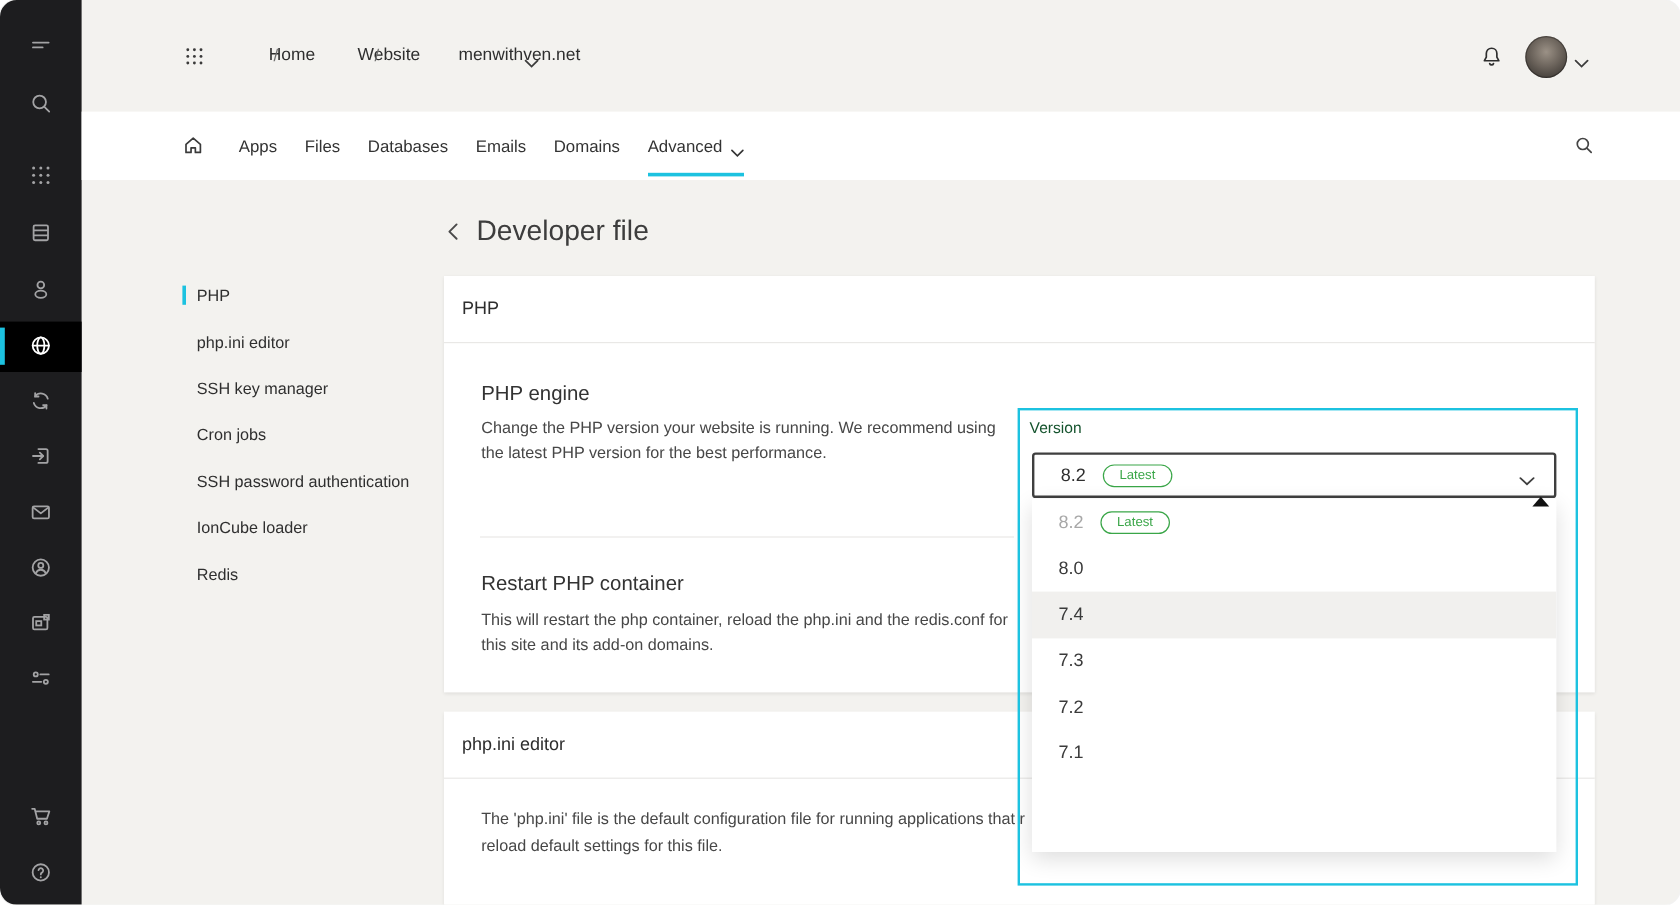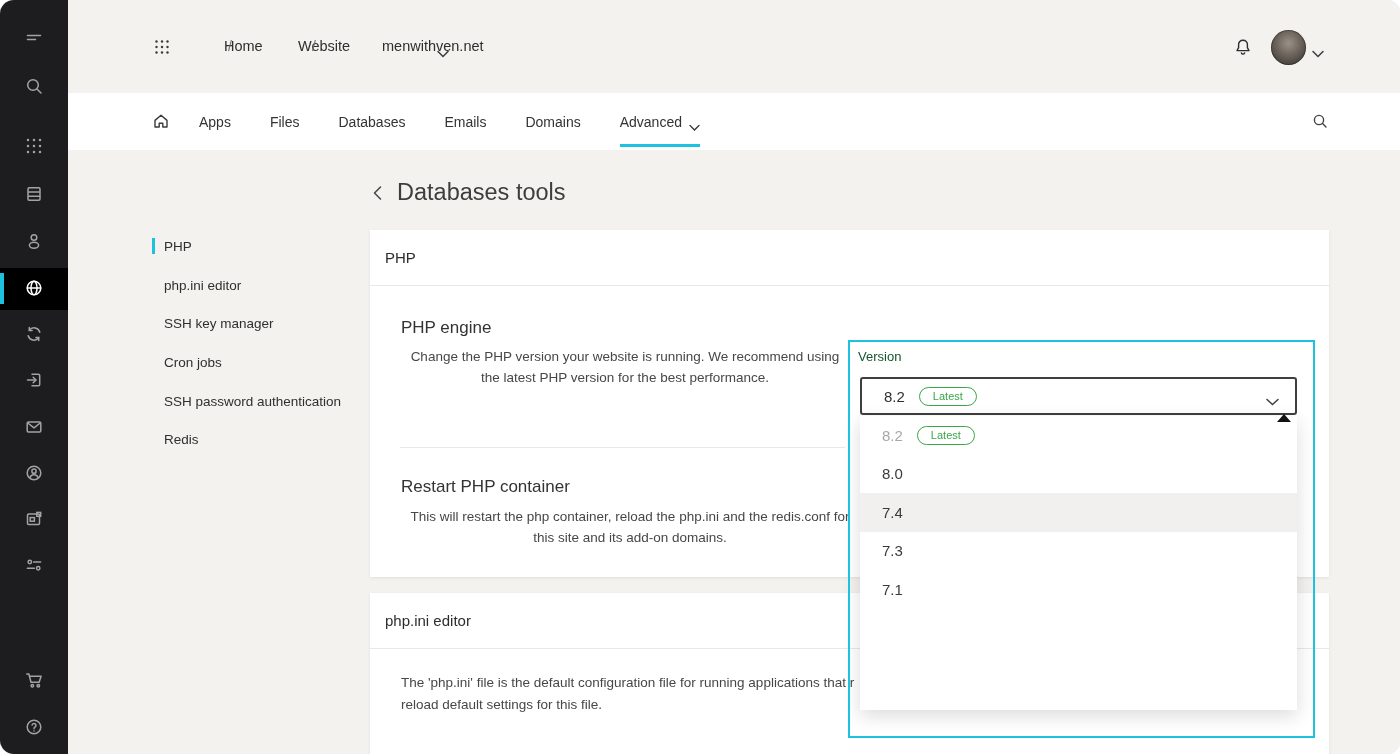--- a/index.html
+++ b/index.html
@@ -20,21 +20,21 @@
   .crumb-sep{position:absolute;top:38px;font-size:14px;color:#6f6f6f;}
   .crumb-chev{position:absolute;left:437px;top:44px;width:12px;height:8px;color:#3c3c3c;cursor:pointer;}
   .bell{position:absolute;left:1234px;top:38px;width:18px;height:19px;color:#2e2e2e;cursor:pointer;}
   .avatar{position:absolute;left:1271px;top:30px;width:35px;height:35px;border-radius:50%;cursor:pointer;
           background:radial-gradient(circle at 50% 38%,#9b9186 0%,#6b635b 45%,#2e2b28 100%);box-shadow:inset 0 0 0 1px rgba(0,0,0,.3);}
   .acct-chev{position:absolute;left:1312px;top:44px;width:12px;height:8px;color:#3c3c3c;cursor:pointer;}
 
   
   .navbar{position:absolute;left:68px;top:93px;width:1332px;height:57px;background:#ffffff;}
   .nav-home{position:absolute;left:152px;top:112px;width:18px;height:18px;color:#3a3a3a;cursor:pointer;}
-  .nav-tabs{position:absolute;left:199px;top:93px;height:57px;display:flex;align-items:center;gap:39px;}
+  .nav-tabs{position:absolute;left:199px;top:93px;height:57px;display:flex;align-items:center;gap:23px;}
   .nav-tab{position:relative;height:57px;display:flex;align-items:center;font-size:14px;color:#333;cursor:pointer;gap:7px;}
   .nav-tab .chev{width:11px;height:7px;color:#333;}
   .nav-tab.active::after{content:"";position:absolute;left:0;right:0;bottom:3px;height:3px;background:#1cc2e0;}
   .nav-search{position:absolute;left:1312px;top:113px;width:16px;height:16px;color:#444;cursor:pointer;}
 
   
   .back-chev{position:absolute;left:372px;top:185px;width:11px;height:16px;color:#4a4a4a;cursor:pointer;}
   .page-title{position:absolute;left:397px;top:179px;font-size:23.5px;font-weight:400;color:#3d3d3d;}
 
   
@@ -42,21 +42,21 @@
   .sub-item{position:relative;height:38.7px;display:flex;align-items:center;padding-left:12px;font-size:13.5px;color:#2f2f2f;cursor:pointer;white-space:nowrap;}
   .sub-item.active::before{content:"";position:absolute;left:0;top:11px;width:3px;height:16px;background:#1cc2e0;}
 
   
   .card{position:absolute;background:#ffffff;box-shadow:0 1px 3px rgba(0,0,0,.08);}
   .card1{left:370px;top:230px;width:959px;height:347px;}
   .card2{left:370px;top:593px;width:959px;height:210px;}
   .card-header{position:absolute;left:15px;top:0;height:55px;display:flex;align-items:center;font-size:15px;color:#2d2d2d;}
   .card-divider{position:absolute;left:0;top:55px;width:100%;height:1px;background:#e9e8e6;}
   .sec-heading{position:absolute;font-size:17px;color:#333;}
-  .sec-desc{position:absolute;font-size:13.5px;line-height:21px;color:#474747;text-align:center;}
+  .sec-desc{position:absolute;font-size:13.5px;line-height:21px;color:#474747;}
   .inner-divider{position:absolute;left:30px;top:217px;width:445px;height:1px;background:#e9e8e6;}
 
   
   .version-label{position:absolute;left:858px;top:349px;font-size:13px;color:#14532d;z-index:12;}
   .select-box{position:absolute;left:860px;top:377px;width:437px;height:38px;background:#fff;border:2px solid #3f3f3f;border-radius:3px;
               display:flex;align-items:center;padding:0 16px 0 22px;z-index:12;cursor:pointer;}
   .select-value{font-size:15px;color:#2f2f2f;}
   .pill{display:inline-flex;align-items:center;justify-content:center;margin-left:14px;padding:3px 13px;border:1.4px solid #3aa648;border-radius:999px;
         font-size:11px;color:#3aa648;line-height:1;}
   .select-chev{margin-left:auto;width:13px;height:8px;color:#3f3f3f;}
@@ -256,37 +256,40 @@
         <circle cx="7" cy="7" r="4.6"></circle>
         <path d="M10.6 10.6L14 14"></path>
       </svg>
   </span>
 
   <span class="back-chev">
     <svg viewBox="0 0 11 16" fill="none" stroke="currentColor" stroke-width="1.6" stroke-linecap="round" stroke-linejoin="round">
         <path d="M8.5 2L2.5 8l6 6"></path>
       </svg>
   </span>
-  <h1 class="page-title" style="margin:0">Databases tools</h1>
+  <h1 class="page-title" style="margin:0">Developer file</h1>
 
   <div class="submenu">
     <div class="sub-item active">
         <span>PHP</span>
       </div>
     <div class="sub-item">
         <span>php.ini editor</span>
       </div>
     <div class="sub-item">
         <span>SSH key manager</span>
       </div>
     <div class="sub-item">
         <span>Cron jobs</span>
       </div>
     <div class="sub-item">
         <span>SSH password authentication</span>
+      </div>
+    <div class="sub-item">
+        <span>IonCube loader</span>
       </div>
     <div class="sub-item">
         <span>Redis</span>
       </div>
   </div>
 
   <div class="card card1">
     <div class="card-header">PHP</div>
     <div class="card-divider"></div>
     <div class="sec-heading" style="left:31px;top:88px">PHP engine</div>
@@ -322,19 +325,22 @@
     <div class="drop-item">
         <span>8.0</span>
       </div>
     <div class="drop-item highlighted">
         <span>7.4</span>
       </div>
     <div class="drop-item">
         <span>7.3</span>
       </div>
     <div class="drop-item">
+        <span>7.2</span>
+      </div>
+    <div class="drop-item">
         <span>7.1</span>
       </div>
   </div>
 
   <div class="annotation"></div>
 
 </div>
 
 </body></html>

